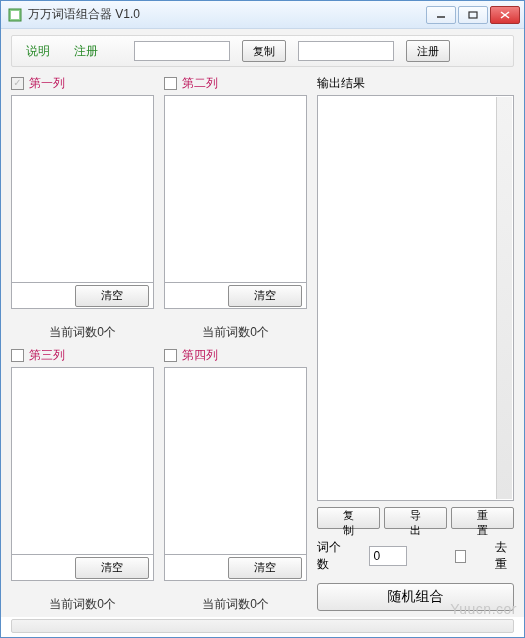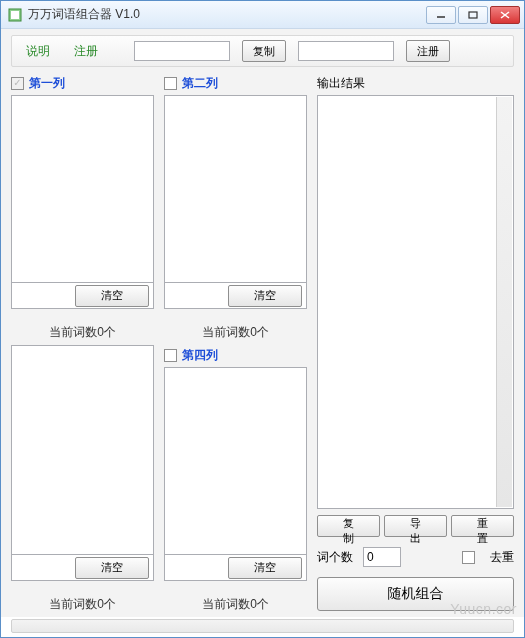--- a/index.html
+++ b/index.html
@@ -103,21 +103,21 @@
 }
 .chk {
   width: 13px; height: 13px;
   border: 1px solid #8f8f8f;
   background: #fff;
   margin-right: 5px;
   display: inline-flex; align-items: center; justify-content: center;
   font-size: 10px; color: #57a; line-height: 1;
 }
 .chk.disabled { background: #f0f0f0; color: #bbb; }
-.col-label { color: #1d4ed8; font-weight: bold; }
+.col-label { color: #be185d; }
 .textarea {
   flex: 1;
   border: 1px solid #abadb3;
   background: #fff;
   position: relative;
   overflow: hidden;
 }
 .textarea .ta-inner { padding: 2px 4px; color: #333; font-size: 12px; }
 .clear-row {
   height: 26px;
@@ -146,29 +146,29 @@
 .out-area::after {
   content: "";
   position: absolute;
   right: 1px; top: 1px; bottom: 1px;
   width: 15px;
   background: linear-gradient(to bottom,#f3f3f3,#e6e6e6);
   border-left: 1px solid #d0d0d0;
 }
 .out-actions { display: flex; gap: 4px; margin-bottom: 10px; }
 .word-row {
-  display: flex; align-items: center; gap: 10px;
+  display: flex; align-items: center; gap: 24px;
   margin-bottom: 10px;
 }
 .num-input {
   width: 38px; height: 20px; border: 1px solid #abadb3;
   background: #fff; padding: 1px 3px; font-size: 12px; font-family: inherit;
 }
 .big-btn {
-  height: 34px;
+  height: 28px;
   width: 100%;
   border: 1px solid #8f8f8f;
   background: linear-gradient(to bottom,#fdfdfd,#e8e8e8);
   font-size: 14px;
   font-family: inherit;
   border-radius: 3px;
 }
 .statusbar {
   height: 14px;
   margin: 2px 10px 4px 10px;
@@ -255,20 +255,24 @@
           <div class="textarea">
               <div class="ta-inner"></div>
             </div>
           <div class="clear-row">
             <button class="btn sm">清空</button>
           </div>
           <div class="count-label">当前词数0个</div>
         </div>
 
         <div class="col-block">
+          <div class="col-head">
+            <span class="chk"></span>
+            <span class="col-label">第三列</span>
+          </div>
           <div class="textarea">
               <div class="ta-inner"></div>
             </div>
           <div class="clear-row">
             <button class="btn sm">清空</button>
           </div>
           <div class="count-label">当前词数0个</div>
         </div>
 
         <div class="col-block">

